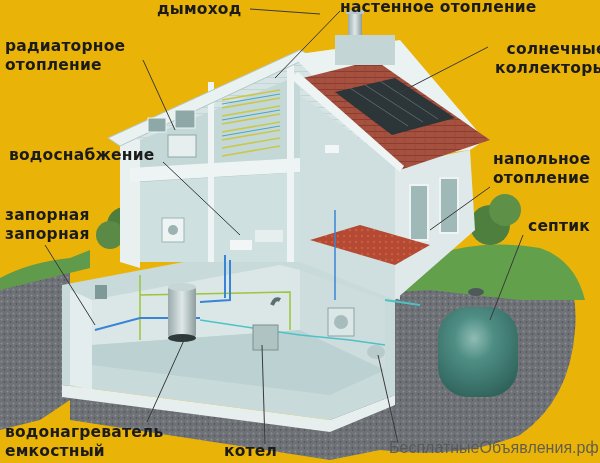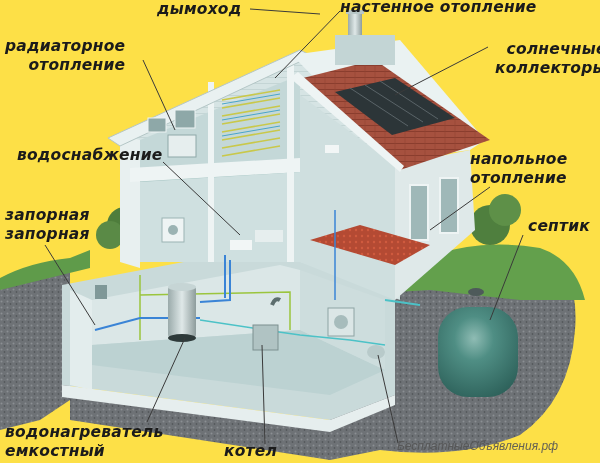--- a/index.html
+++ b/index.html
@@ -1,20 +1,20 @@
 <!DOCTYPE html>
 <html><head>
 <meta charset="utf-8">
 <style>
   html, body { margin: 0; padding: 0; background: #ffffff; }
-  #stage { position: relative; width: 600px; height: 463px; overflow: hidden; background: #fde047; font-family: "DejaVu Sans", "Liberation Sans", sans-serif; font-style: italic; }
+  #stage { position: relative; width: 600px; height: 463px; overflow: hidden; background: #eab308; font-family: "DejaVu Sans", "Liberation Sans", sans-serif; }
   #art { position: absolute; left: 0; top: 0; }
   .lbl { position: absolute; font-weight: bold; font-size: 15.5px; line-height: 19px; color: #1b1b1b; letter-spacing: 0.2px; white-space: nowrap; }
   .lbl span { display: block; }
-  .watermark { position: absolute; left: 397px; top: 439px; font-size: 12px; color: #555; font-family: "Liberation Sans", sans-serif; white-space: nowrap; opacity: 0.9; }
+  .watermark { position: absolute; left: 389px; top: 439px; font-size: 16px; color: #555; font-family: "Liberation Sans", sans-serif; white-space: nowrap; opacity: 0.9; }
 </style>
 </head>
 <body>
 
 <div id="stage">
   <svg id="art" width="600" height="463" viewBox="0 0 600 463">
     <defs>
       <pattern id="gravel" width="6" height="6" patternUnits="userSpaceOnUse">
         <rect width="6" height="6" fill="#6e7276"></rect>
         <circle cx="1.5" cy="1.5" r="1" fill="#8b8f93"></circle>
@@ -171,32 +171,32 @@
       <path d="M398 443 L378 355"></path>
     </g>
   </svg>
 
   <div class="lbl" style="left:157px; top:0px;">
     <span>дымоход</span>
   </div>
   <div class="lbl" style="left:340px; top:-2px;">
     <span>настенное отопление</span>
   </div>
-  <div class="lbl" style="left:5px; top:37px;text-align:right;">
+  <div class="lbl" style="left:5px; top:37px;">
     <span>радиаторное</span>
     <span>отопление</span>
   </div>
   <div class="lbl" style="left:495px; top:40px; text-align:right;">
     <span>солнечные</span>
     <span>коллекторы</span>
   </div>
-  <div class="lbl" style="left:17px; top:146px;">
+  <div class="lbl" style="left:9px; top:146px;">
     <span>водоснабжение</span>
   </div>
-  <div class="lbl" style="left:470px; top:150px;">
+  <div class="lbl" style="left:493px; top:150px;">
     <span>напольное</span>
     <span>отопление</span>
   </div>
   <div class="lbl" style="left:5px; top:206px;">
     <span>запорная</span>
     <span>запорная</span>
   </div>
   <div class="lbl" style="left:528px; top:217px;">
     <span>септик</span>
   </div>

